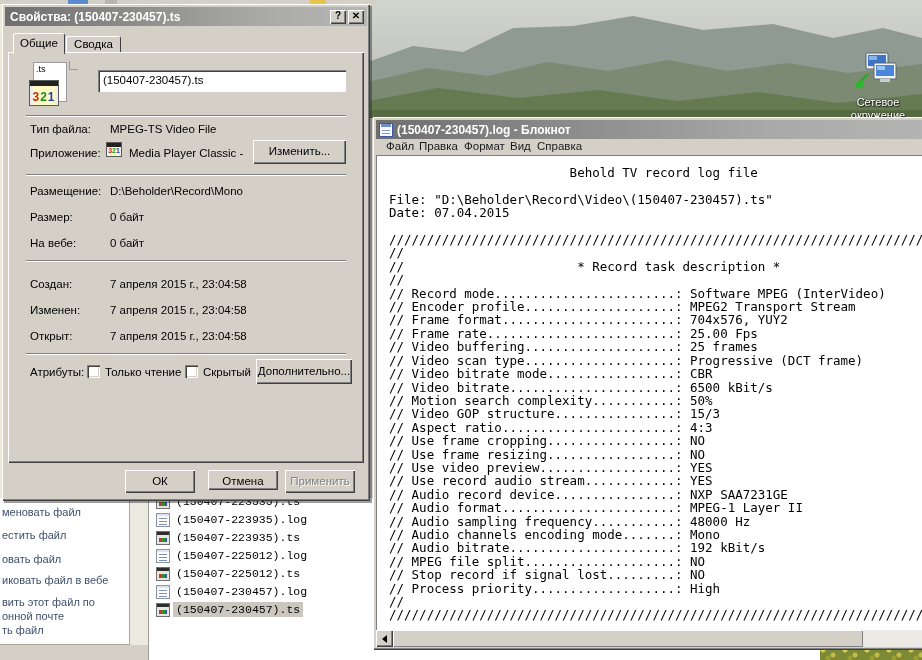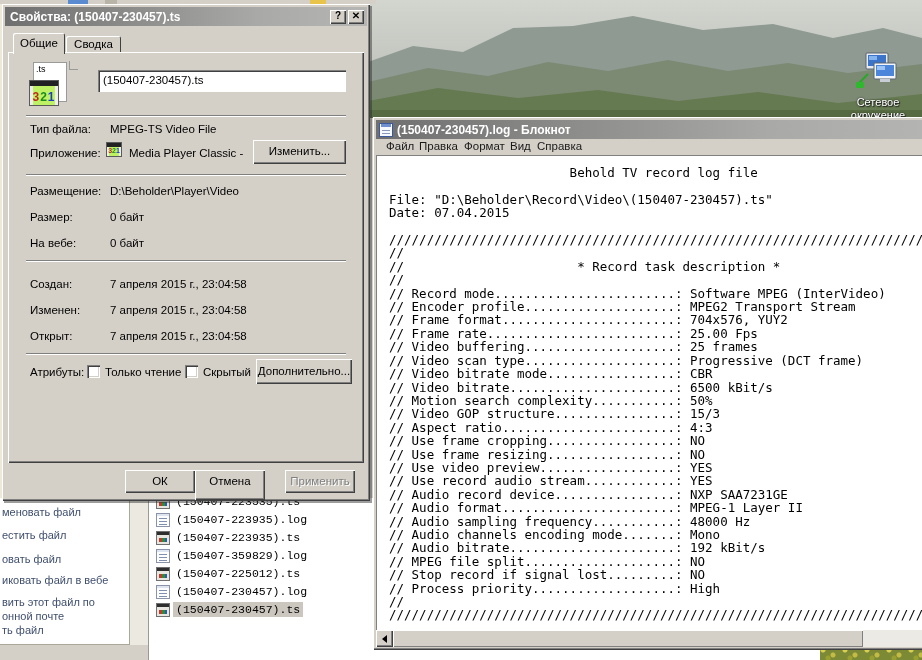--- a/index.html
+++ b/index.html
@@ -105,21 +105,21 @@
     border-top:1px solid #808080; border-bottom:1px solid #ffffff; }
   .flabel { position:absolute; font-size:11.5px; color:#000; }
   .fvalue { position:absolute; font-size:11.5px; color:#000; white-space:nowrap; }
 
   #file-icon { position:absolute; left:21px; top:10px; width:48px; height:46px; }
   #file-icon .page { position:absolute; left:4px; top:0; width:34px; height:40px; background:#fff;
     border:1px solid #9a9a9a; }
   #file-icon .page .ext { position:absolute; left:2px; top:1px; font-size:9px; color:#000; }
   #file-icon .fold { position:absolute; right:-1px; top:-1px; width:9px; height:9px;
     background:#d4d0c8; border-left:1px solid #9a9a9a; border-bottom:1px solid #9a9a9a; }
-  .clap { position:absolute; background:#bef264; border:1px solid #5a5a5a;
+  .clap { position:absolute; background:#fef9c3; border:1px solid #5a5a5a;
     box-shadow: inset 0 5px 0 #222,
       inset 3px 5px 0 #eee, inset -3px 5px 0 #eee; }
   #file-icon .clap { left:0; top:18px; width:30px; height:26px; }
   .clap .digits { position:absolute; left:0; right:0; bottom:1px; text-align:center;
     font-weight:bold; font-size:12px; line-height:14px; letter-spacing:1px;
     font-family:"Liberation Sans", sans-serif; }
   .d-red{color:#c0281e;} .d-green{color:#1e8c1e;} .d-blue{color:#1e3cc0;}
 
   #name-box { position:absolute; left:90px; top:18px; width:248px; height:22px; background:#fff;
     box-shadow: inset 1px 1px 0 #808080, inset 2px 2px 0 #404040, inset -1px -1px 0 #fff;
@@ -206,21 +206,21 @@
   <div class="file-row expl abs" style="top:511px;">
     <span class="fi fi-log"></span>
     <span class="fname">(150407-223935).log</span>
   </div>
   <div class="file-row expl abs" style="top:529px;">
     <span class="fi fi-ts"></span>
     <span class="fname">(150407-223935).ts</span>
   </div>
   <div class="file-row expl abs" style="top:547px;">
     <span class="fi fi-log"></span>
-    <span class="fname">(150407-359829).log</span>
+    <span class="fname">(150407-225012).log</span>
   </div>
   <div class="file-row expl abs" style="top:565px;">
     <span class="fi fi-ts"></span>
     <span class="fname">(150407-225012).ts</span>
   </div>
   <div class="file-row expl abs" style="top:583px;">
     <span class="fi fi-log"></span>
     <span class="fname">(150407-230457).log</span>
   </div>
   <div class="file-row selected expl abs" style="top:601px;">
@@ -325,21 +325,21 @@
           <span class="d-red">​</span><span style="color:#c0281e;">3</span><span style="color:#1e8c1e;">2</span><span style="color:#1e3cc0;">1</span>
         </div>
           </div>
       </div>
       <div class="fvalue" style="left:121px; top:95px;">Media Player Classic -</div>
       <div class="btn" style="left:245px; top:88px; width:93px; height:24px; line-height:23px;">Изменить...</div>
 
       <div class="sep" style="top:122px;"></div>
 
       <div class="flabel" style="left:22px; top:133px;">Размещение:</div>
-      <div class="fvalue" style="left:102px; top:133px;">D:\Beholder\Player\Video</div>
+      <div class="fvalue" style="left:102px; top:133px;">D:\Beholder\Record\Mono</div>
       <div class="flabel" style="left:22px; top:159px;">Размер:</div>
       <div class="fvalue" style="left:102px; top:159px;">0 байт</div>
       <div class="flabel" style="left:22px; top:185px;">На вебе:</div>
       <div class="fvalue" style="left:102px; top:185px;">0 байт</div>
 
       <div class="sep" style="top:208px;"></div>
 
       <div class="flabel" style="left:22px; top:226px;">Создан:</div>
       <div class="fvalue" style="left:102px; top:226px;">7 апреля 2015 г., 23:04:58</div>
       <div class="flabel" style="left:22px; top:252px;">Изменен:</div>
@@ -351,17 +351,17 @@
 
       <div class="flabel" style="left:22px; top:314px;">Атрибуты:</div>
       <div class="cb" style="left:79px; top:313px;"></div>
       <div class="flabel" style="left:97px; top:314px;">Только чтение</div>
       <div class="cb" style="left:177px; top:313px;"></div>
       <div class="flabel" style="left:195px; top:314px;">Скрытый</div>
       <div class="btn" style="left:248px; top:307px; width:96px; height:25px; line-height:24px;">Дополнительно...</div>
     </div>
 
     <div class="btn" style="left:123px; top:466px; width:70px; height:23px; line-height:22px;">ОК</div>
-    <div class="btn" style="left:193px; top:466px; width:70px; height:30px; line-height:22px;">Отмена</div>
+    <div class="btn" style="left:206px; top:466px; width:70px; height:20px; line-height:22px;">Отмена</div>
     <div class="btn disabled" style="left:283px; top:466px; width:70px; height:23px; line-height:22px;">Применить</div>
   </div>
 
 </div>
 
 </body></html>

